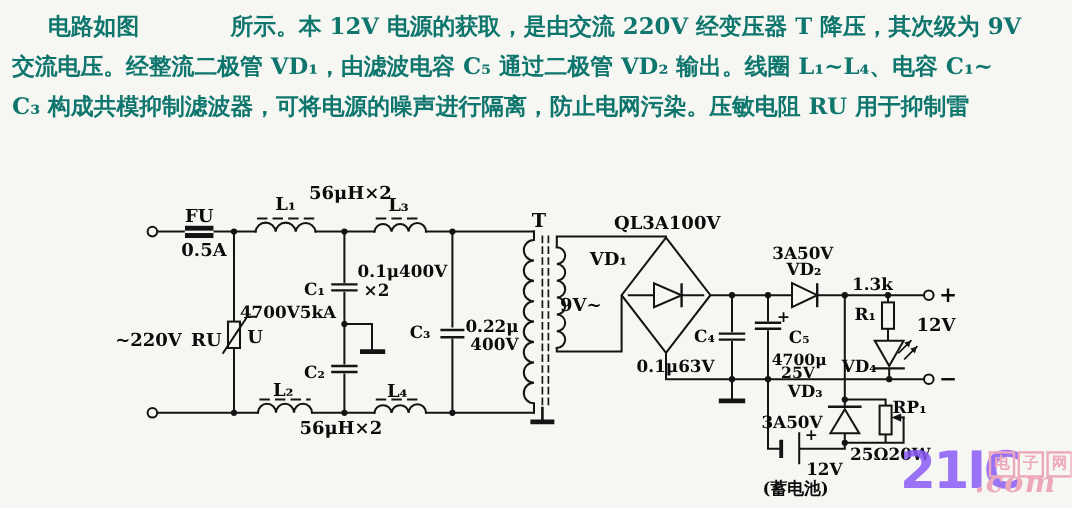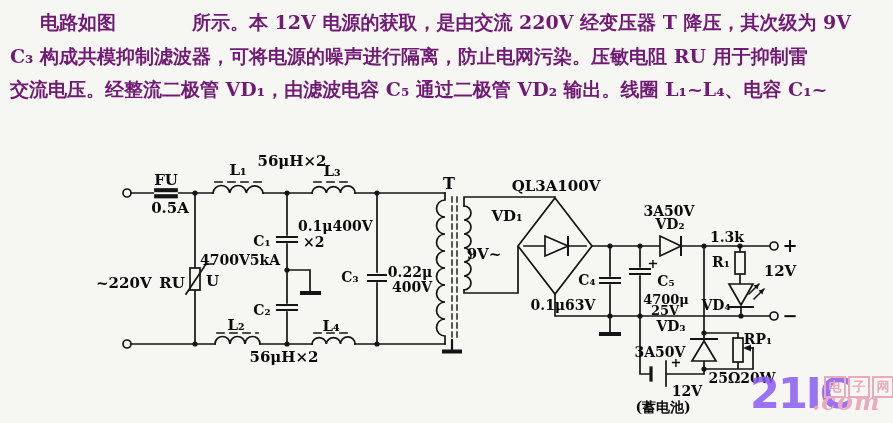--- a/index.html
+++ b/index.html
@@ -3,21 +3,21 @@
 <meta charset="utf-8">
 <style>
   html,body{margin:0;padding:0;}
   body{
     width:893px;height:423px;position:relative;overflow:hidden;
     background:#f6f6f2;
     font-family:"DejaVu Serif","DejaVu Sans",serif;
   }
   .para{
     position:absolute;left:10px;top:6px;width:878px;
-    font-weight:bold;font-size:19px;line-height:33.5px;color:#701a75;
+    font-weight:bold;font-size:19px;line-height:33.5px;color:#0f766e;
     z-index:1;
   }
   .pline{white-space:nowrap;}
   .pline-first{text-indent:30px;}
   svg.schem{position:absolute;left:0;top:0;z-index:0;}
   svg.schem text{
     font-family:"DejaVu Serif","DejaVu Sans",serif;
     font-weight:bold;fill:#0b0b0b;
   }
   .wm{
@@ -39,22 +39,22 @@
     position:absolute;left:172px;top:37px;
     font-family:"DejaVu Serif",serif;font-style:italic;font-weight:bold;
     font-size:24px;color:#ec9cb3;letter-spacing:1px;
   }
 </style>
 </head>
 <body>
 
 <div class="para">
   <div class="pline pline-first">电路如图　　　　所示。本 12V 电源的获取，是由交流 220V 经变压器 T 降压，其次级为 9V</div>
+  <div class="pline">交流电压。经整流二极管 VD₁，由滤波电容 C₅ 通过二极管 VD₂ 输出。线圈 L₁~L₄、电容 C₁~</div>
   <div class="pline">C₃ 构成共模抑制滤波器，可将电源的噪声进行隔离，防止电网污染。压敏电阻 RU 用于抑制雷</div>
-  <div class="pline">交流电压。经整流二极管 VD₁，由滤波电容 C₅ 通过二极管 VD₂ 输出。线圈 L₁~L₄、电容 C₁~</div>
 </div>
 
 <svg class="schem" width="893" height="423" viewBox="0 0 893 423">
   <g stroke="#141414" stroke-width="1.7" fill="none" stroke-linecap="square">
 
     <g>
 
       <path d="M131,193 H155 M177,193 H213 M263,193 H312 M355,193 H445"></path>
 
       <path d="M131,344 H215 M260,344 H312 M355,344 H445"></path>

